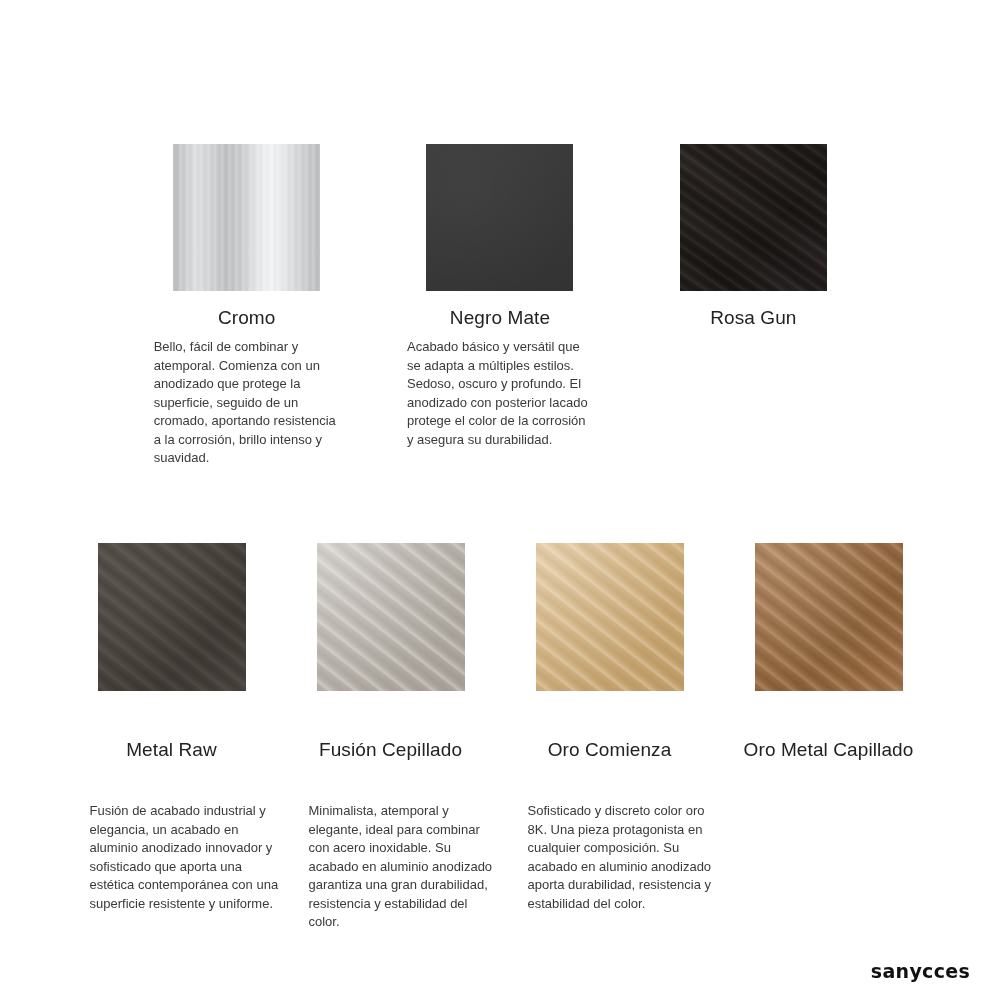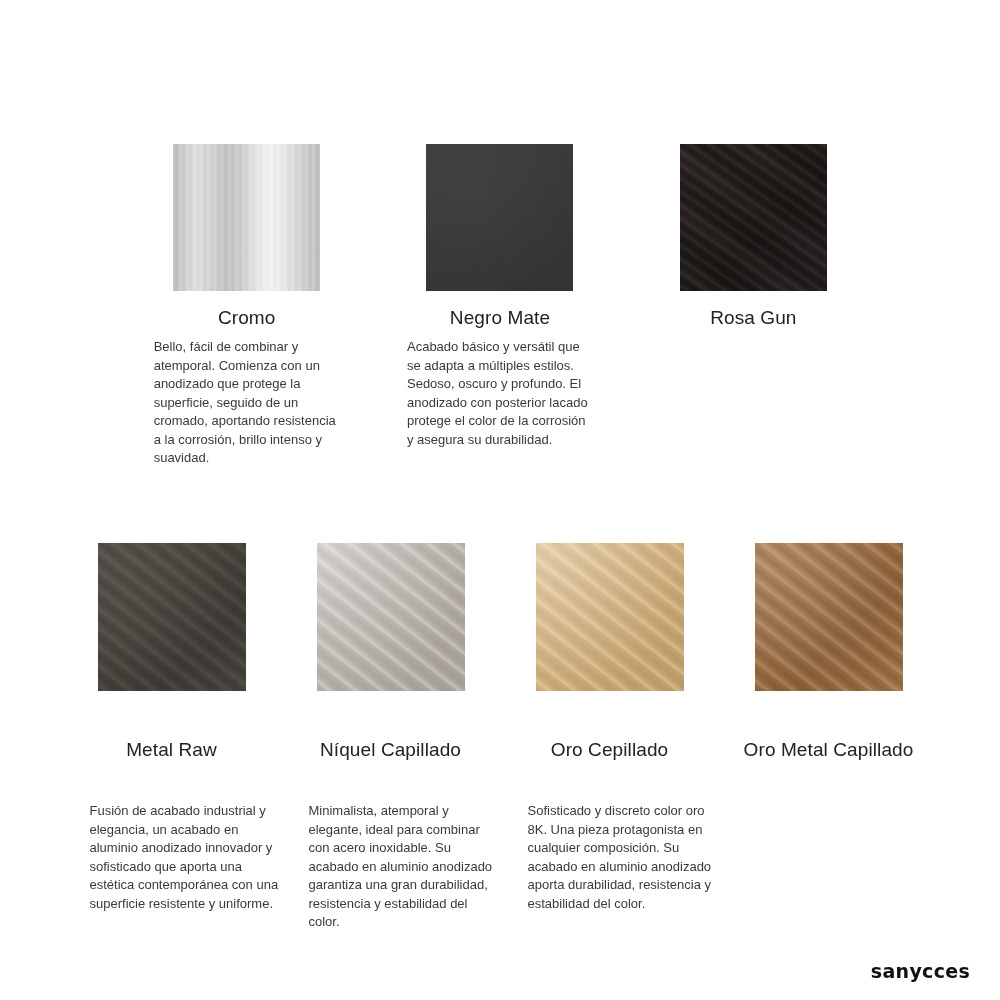--- a/index.html
+++ b/index.html
@@ -260,29 +260,29 @@
         <div class="tex"></div>
       </div>
       <div class="finish-title">Metal Raw</div>
       <div class="finish-desc">Fusión de acabado industrial y elegancia, un acabado en aluminio anodizado innovador y sofisticado que aporta una estética contemporánea con una superficie resistente y uniforme.</div>
     </div>
 
     <div class="finish-card">
       <div class="swatch sw-niquel">
         <div class="tex"></div>
       </div>
-      <div class="finish-title">Níquel Capillado</div>
+      <div class="finish-title">Fusión Cepillado</div>
       <div class="finish-desc">Minimalista, atemporal y elegante, ideal para combinar con acero inoxidable. Su acabado en aluminio anodizado garantiza una gran durabilidad, resistencia y estabilidad del color.</div>
     </div>
 
     <div class="finish-card">
       <div class="swatch sw-oro">
         <div class="tex"></div>
       </div>
-      <div class="finish-title">Oro Cepillado</div>
+      <div class="finish-title">Oro Comienza</div>
       <div class="finish-desc">Sofisticado y discreto color oro 8K. Una pieza protagonista en cualquier composición. Su acabado en aluminio anodizado aporta durabilidad, resistencia y estabilidad del color.</div>
     </div>
 
     <div class="finish-card">
       <div class="swatch sw-ororosa">
         <div class="tex"></div>
       </div>
       <div class="finish-title">Oro Metal Capillado</div>
     </div>
 

